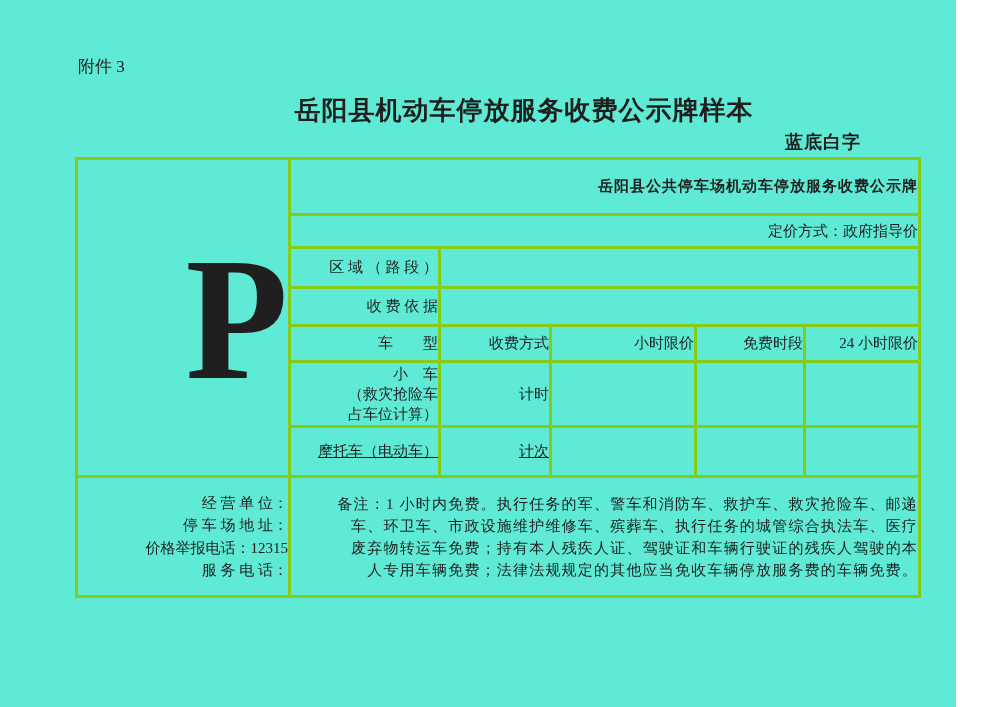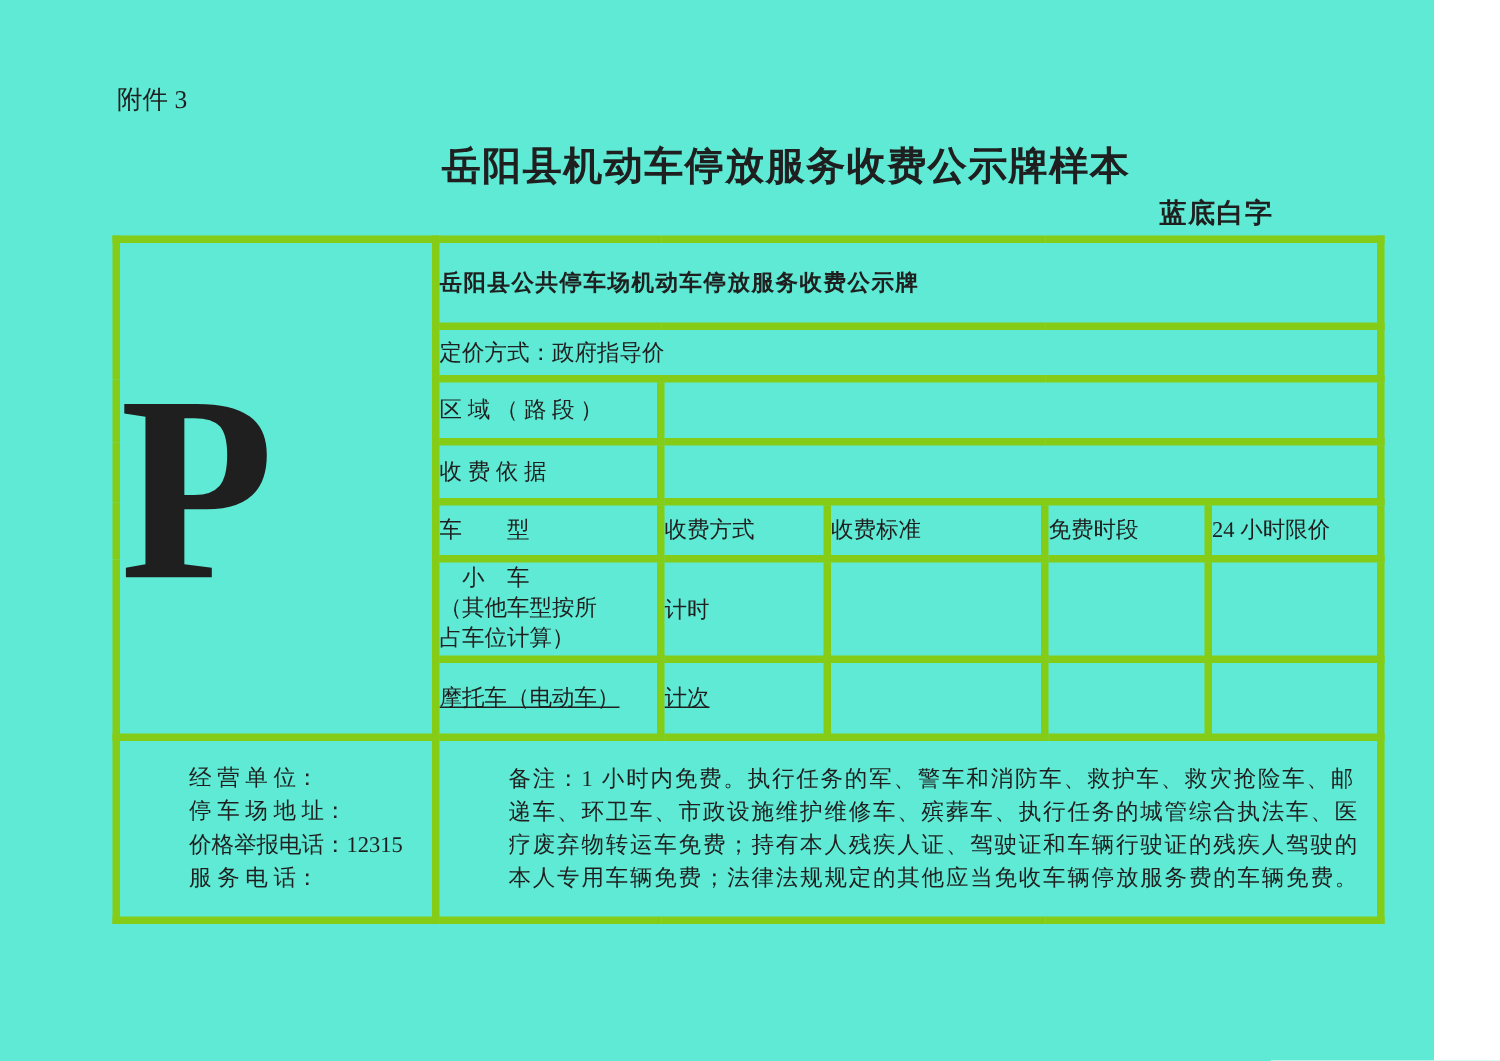--- a/index.html
+++ b/index.html
@@ -22,38 +22,38 @@
     left: 0; top: 93px;
     width: 1000px;
     text-align: center;
     font-size: 26px;
     font-weight: bold;
     letter-spacing: 1px;
     margin-left: 24px;
   }
   .color-note {
     position: absolute;
-    right: 107px; top: 130px;
+    right: 95px; top: 130px;
     font-size: 18px;
     font-weight: bold;
     letter-spacing: 1px;
   }
   table.sign-table {
     position: absolute;
     left: 75px; top: 157px;
     width: 843px;
     border-collapse: collapse;
     table-layout: fixed;
     border: 2px solid #3d3d3d;
   }
   table.sign-table td {
-    border: 5px solid #84cc16;
+    border: 3px solid #84cc16;
     font-size: 15px;
     vertical-align: middle;
-    text-align: left;
+    text-align: right;
     padding: 0;
     overflow: hidden;
   }
   tr.r0 td { height: 53px; }
   tr.r1 td { height: 30px; }
   tr.r2 td { height: 37px; }
   tr.r3 td { height: 35px; margin-left: 44px; }
   tr.r4 td { height: 33px; }
   tr.r5 td { height: 62px; }
   tr.r6 td { height: 47px; text-decoration: underline; }
@@ -139,27 +139,27 @@
         <td class="label-cell">区 域 （ 路 段 ）</td>
         <td colspan="4"></td>
       </tr>
       <tr class="r3">
         <td class="label-cell">收 费 依 据</td>
         <td colspan="4"></td>
       </tr>
       <tr class="r4">
         <td class="label-cell">车　　型</td>
         <td>收费方式</td>
-        <td>收费标准</td>
+        <td>小时限价</td>
         <td>免费时段</td>
         <td>24 小时限价</td>
       </tr>
       <tr class="r5">
         <td class="vehicle-small">　小　车
-（其他车型按所
+（救灾抢险车
 占车位计算）</td>
         <td>计时</td>
         <td></td>
         <td></td>
         <td></td>
       </tr>
       <tr class="r6">
         <td class="vehicle-moto">摩托车（电动车）</td>
         <td>计次</td>
         <td></td>

